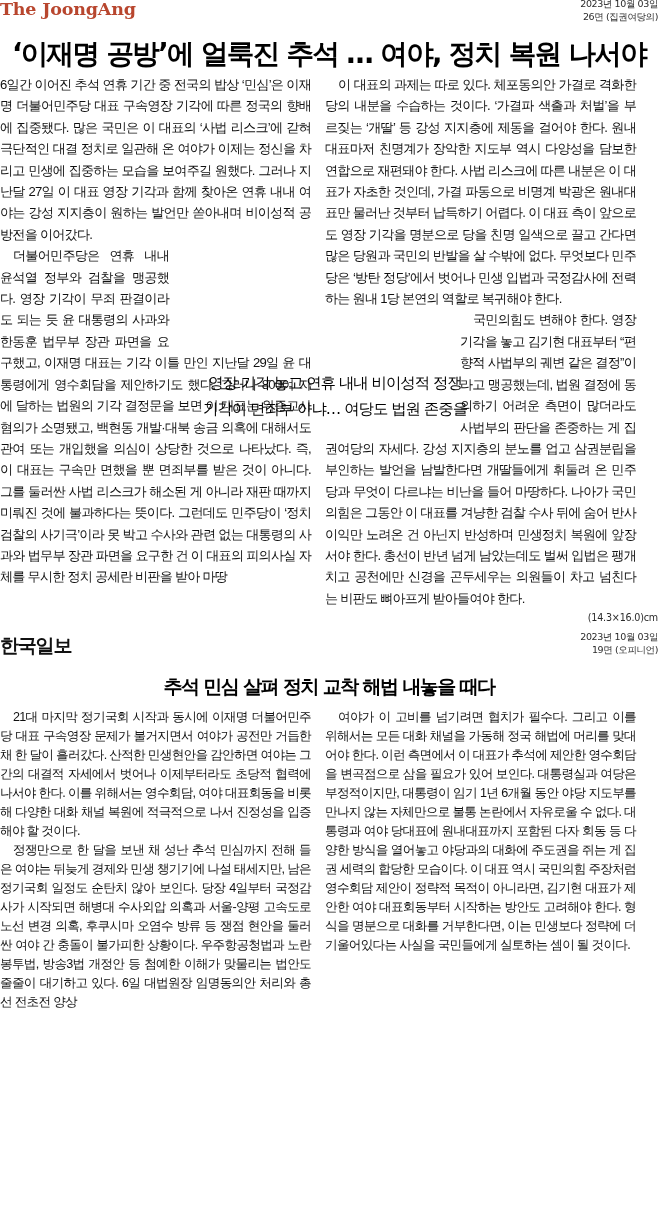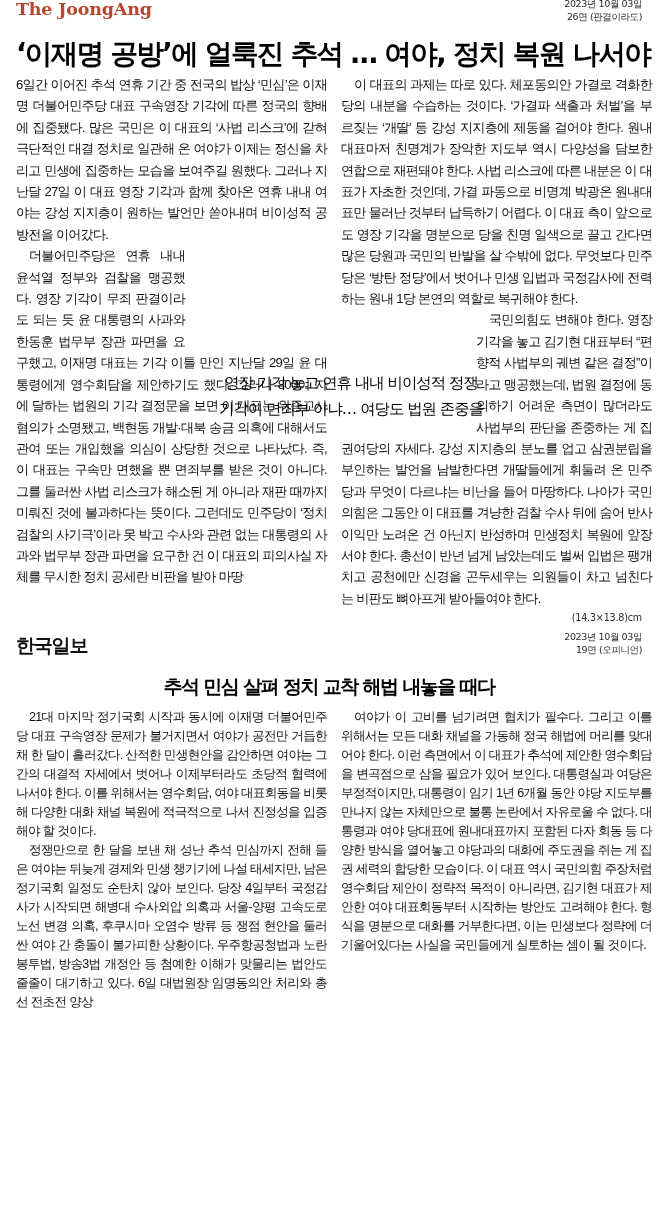--- a/index.html
+++ b/index.html
@@ -14,21 +14,21 @@
     font-family: "DejaVu Sans", "Liberation Sans", sans-serif;
     color: #111111;
     -webkit-font-smoothing: antialiased;
   }
 
   .page {
     position: relative;
     width: 658px;
     height: 1227px;
     box-sizing: border-box;
-    padding: 0 16px;
+    padding: 0 0;
   }
 
   
   .article {
     position: relative;
     width: 100%;
   }
 
   
   .masthead-row {
@@ -178,21 +178,21 @@
 <body>
 
 <div class="page">
 
   <div class="article">
 
     <div class="masthead-row">
       <div class="masthead-logo-joongang">The JoongAng</div>
       <div class="masthead-meta">
         <div>2023년 10월 03일</div>
-        <div>26면 (판결이라도)</div>
+        <div>26면 (집권여당의)</div>
       </div>
     </div>
 
     <div class="headline headline-1">‘이재명 공방’에 얼룩진 추석 … 여야, 정치 복원 나서야</div>
 
     <div class="cols">
 
       <div class="pullquote">
         <span class="pq-line">영장 기각 놓고 연휴 내내 비이성적 정쟁</span>
         <span class="pq-line">기각이 면죄부 아냐… 여당도 법원 존중을</span>
@@ -207,21 +207,21 @@
 
       <div class="col">
         <div class="body-text">
           <p>이 대표의 과제는 따로 있다. 체포동의안 가결로 격화한 당의 내분을 수습하는 것이다. ‘가결파 색출과 처벌’을 부르짖는 ‘개딸’ 등 강성 지지층에 제동을 걸어야 한다. 원내대표마저 친명계가 장악한 지도부 역시 다양성을 담보한 연합으로 재편돼야 한다. 사법 리스크에 따른 내분은 이 대표가 자초한 것인데, 가결 파동으로 비명계 박광온 원내대표만 물러난 것부터 납득하기 어렵다. 이 대표 측이 앞으로도 영장 기각을 명분으로 당을 친명 일색으로 끌고 간다면 많은 당원과 국민의 반발을 살 수밖에 없다. 무엇보다 민주당은 ‘방탄 정당’에서 벗어나 민생 입법과 국정감사에 전력하는 원내 1당 본연의 역할로 복귀해야 한다.</p>
           <p><span class="wrap-left-notch"></span><span>국민의힘도 변해야 한다. 영장 기각을 놓고 김기현 대표부터 “편향적 사법부의 궤변 같은 결정”이라고 맹공했는데, 법원 결정에 동의하기 어려운 측면이 많더라도 사법부의 판단을 존중하는 게 집권여당의 자세다. 강성 지지층의 분노를 업고 삼권분립을 부인하는 발언을 남발한다면 개딸들에게 휘둘려 온 민주당과 무엇이 다르냐는 비난을 들어 마땅하다. 나아가 국민의힘은 그동안 이 대표를 겨냥한 검찰 수사 뒤에 숨어 반사이익만 노려온 건 아닌지 반성하며 민생정치 복원에 앞장서야 한다. 총선이 반년 넘게 남았는데도 벌써 입법은 팽개치고 공천에만 신경을 곤두세우는 의원들이 차고 넘친다는 비판도 뼈아프게 받아들여야 한다.</span></p>
         </div>
       </div>
 
     </div>
 
-    <div class="clip-size">(14.3×13.8)cm</div>
+    <div class="clip-size">(14.3×16.0)cm</div>
   </div>
 
   <div class="spacer-between"></div>
 
   <div class="article">
 
     <div class="masthead-row">
       <div class="masthead-logo-hankook">한국일보</div>
       <div class="masthead-meta">
         <div>2023년 10월 03일</div>

